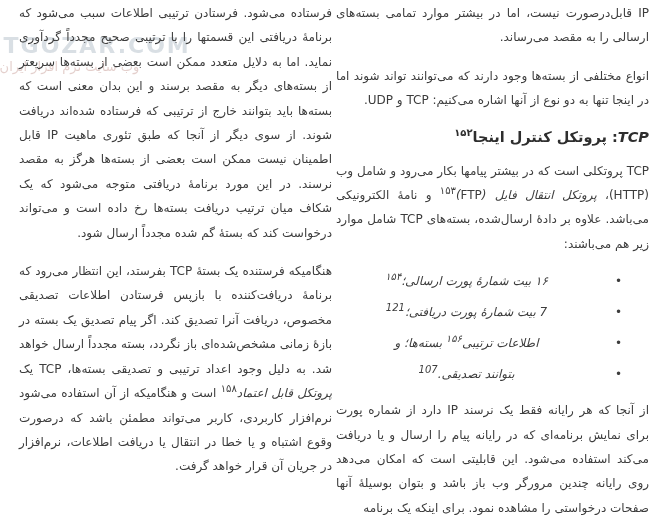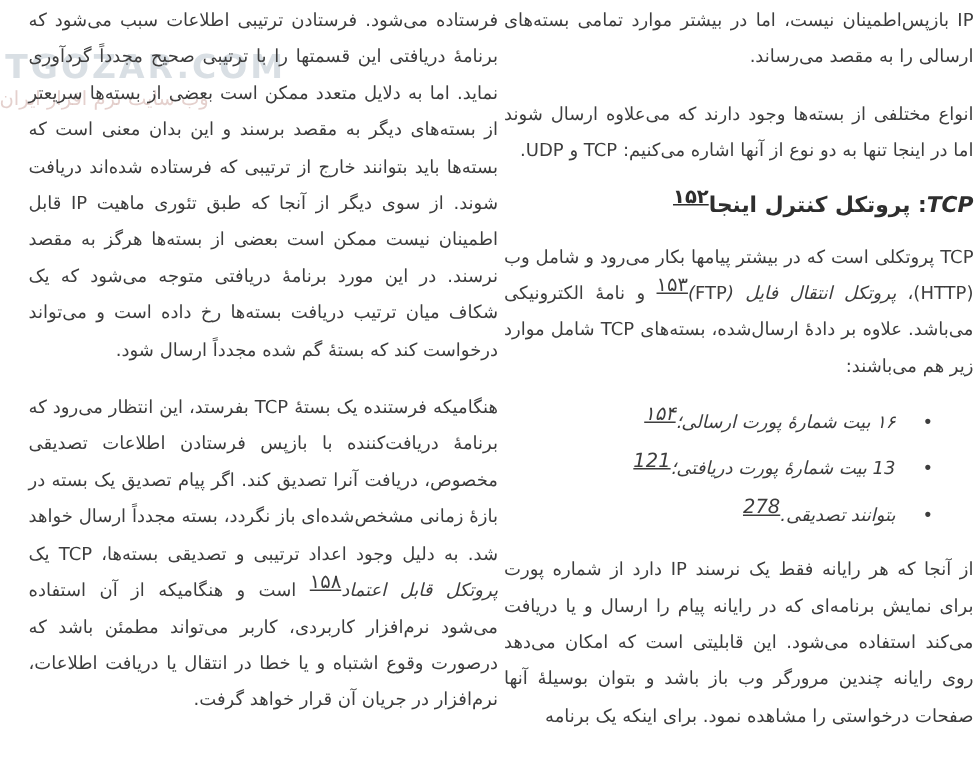--- a/index.html
+++ b/index.html
@@ -63,36 +63,35 @@
     font-weight: bold;
     color: #2e2e2e;
     margin: 13px 0 10px 0;
     text-align: right;
     line-height: 22px;
   }
   .heading .seg-latin { font-style: italic; }
   .seg-latin  { }
   .seg-italic { font-style: italic; }
   sup.fn {
-    font-size: 13px;
+    font-size: 10px;
     line-height: 0;
     vertical-align: super;
-    text-decoration: underline;
   }
   ul.blist {
     list-style: none;
     margin: 0 0 11px 0;
     padding: 0;
   }
   ul.blist li {
     position: relative;
     padding-right: 52px;
     margin-bottom: 7px;
     font-style: italic;
-    text-align: right;
+    text-align: center;
     line-height: 24px;
   }
   ul.blist li::before {
     content: "\2022";
     position: absolute;
     right: 27px;
     top: 0;
     font-style: normal;
     color: #3d3d3d;
   }
@@ -101,28 +100,29 @@
 <body>
 
 <div class="page">
 
   <div class="watermark">
     <div class="wm-line1">SOFTGOZAR.COM</div>
     <div class="wm-line2">وب سایت نرم افزار ایران</div>
   </div>
 
   <div class="col col-right">
-      <p class="para"><span class="seg-latin">IP</span><span> بازپس‌اطمینان نیست، اما در بیشتر موارد تمامی بسته‌های ارسالی را به مقصد می‌رساند.</span></p>
-      <p class="para"><span>انواع مختلفی از بسته‌ها وجود دارند که می‌علاوه ارسال شوند اما در اینجا تنها به دو نوع از آنها اشاره می‌کنیم: </span><span class="seg-latin">TCP</span><span> و </span><span class="seg-latin">UDP</span><span>.</span></p>
+      <p class="para"><span class="seg-latin">IP</span><span> قابل‌درصورت نیست، اما در بیشتر موارد تمامی بسته‌های ارسالی را به مقصد می‌رساند.</span></p>
+      <p class="para"><span>انواع مختلفی از بسته‌ها وجود دارند که می‌توانند تواند شوند اما در اینجا تنها به دو نوع از آنها اشاره می‌کنیم: </span><span class="seg-latin">TCP</span><span> و </span><span class="seg-latin">UDP</span><span>.</span></p>
       <h2 class="heading"><span class="seg-latin">TCP</span><span>: پروتکل کنترل اینجا</span><sup class="fn">۱۵۲</sup></h2>
       <p class="para"><span class="seg-latin">TCP</span><span> پروتکلی است که در بیشتر پیامها بکار می‌رود و شامل وب (</span><span class="seg-latin">HTTP</span><span>)، </span><span class="seg-italic">پروتکل انتقال فایل (</span><span class="seg-latin">FTP</span><span class="seg-italic">)</span><sup class="fn">۱۵۳</sup><span> و نامهٔ الکترونیکی می‌باشد. علاوه بر دادهٔ ارسال‌شده، بسته‌های </span><span class="seg-latin">TCP</span><span> شامل موارد زیر هم می‌باشند:</span></p>
       <ul class="blist">
         <li><span>۱۶ بیت شمارهٔ پورت ارسالی؛</span><sup class="fn">۱۵۴</sup></li>
-        <li><span>13 بیت شمارهٔ پورت دریافتی؛</span><sup class="fn">121</sup></li>
-        <li><span>بتوانند تصدیقی.</span><sup class="fn">278</sup></li>
+        <li><span>7 بیت شمارهٔ پورت دریافتی؛</span><sup class="fn">121</sup></li>
+        <li><span>اطلاعات ترتیبی</span><sup class="fn">۱۵۶</sup><span> بسته‌ها؛ و</span></li>
+        <li><span>بتوانند تصدیقی.</span><sup class="fn">107</sup></li>
       </ul>
       <p class="para"><span>از آنجا که هر رایانه فقط یک نرسند </span><span class="seg-latin">IP</span><span> دارد از شماره پورت برای نمایش برنامه‌ای که در رایانه پیام را ارسال و یا دریافت می‌کند استفاده می‌شود. این قابلیتی است که امکان می‌دهد روی رایانه چندین مرورگر وب باز باشد و بتوان بوسیلهٔ آنها صفحات درخواستی را مشاهده نمود. برای اینکه یک برنامه</span></p>
     </div>
   <div class="col col-left">
       <p class="para"><span>فرستاده می‌شود. فرستادن ترتیبی اطلاعات سبب می‌شود که برنامهٔ دریافتی این قسمتها را با ترتیبی صحیح مجدداً گردآوری نماید. اما به دلایل متعدد ممکن است بعضی از بسته‌ها سریعتر از بسته‌های دیگر به مقصد برسند و این بدان معنی است که بسته‌ها باید بتوانند خارج از ترتیبی که فرستاده شده‌اند دریافت شوند. از سوی دیگر از آنجا که طبق تئوری ماهیت </span><span class="seg-latin">IP</span><span> قابل اطمینان نیست ممکن است بعضی از بسته‌ها هرگز به مقصد نرسند. در این مورد برنامهٔ دریافتی متوجه می‌شود که یک شکاف میان ترتیب دریافت بسته‌ها رخ داده است و می‌تواند درخواست کند که بستهٔ گم شده مجدداً ارسال شود.</span></p>
       <p class="para"><span>هنگامیکه فرستنده یک بستهٔ </span><span class="seg-latin">TCP</span><span> بفرستد، این انتظار می‌رود که برنامهٔ دریافت‌کننده با بازپس فرستادن اطلاعات تصدیقی مخصوص، دریافت آنرا تصدیق کند. اگر پیام تصدیق یک بسته در بازهٔ زمانی مشخص‌شده‌ای باز نگردد، بسته مجدداً ارسال خواهد شد. به دلیل وجود اعداد ترتیبی و تصدیقی بسته‌ها، </span><span class="seg-latin">TCP</span><span> یک </span><span class="seg-italic">پروتکل قابل اعتماد</span><sup class="fn">۱۵۸</sup><span> است و هنگامیکه از آن استفاده می‌شود نرم‌افزار کاربردی، کاربر می‌تواند مطمئن باشد که درصورت وقوع اشتباه و یا خطا در انتقال یا دریافت اطلاعات، نرم‌افزار در جریان آن قرار خواهد گرفت.</span></p>
     </div>
 
 </div>
 

